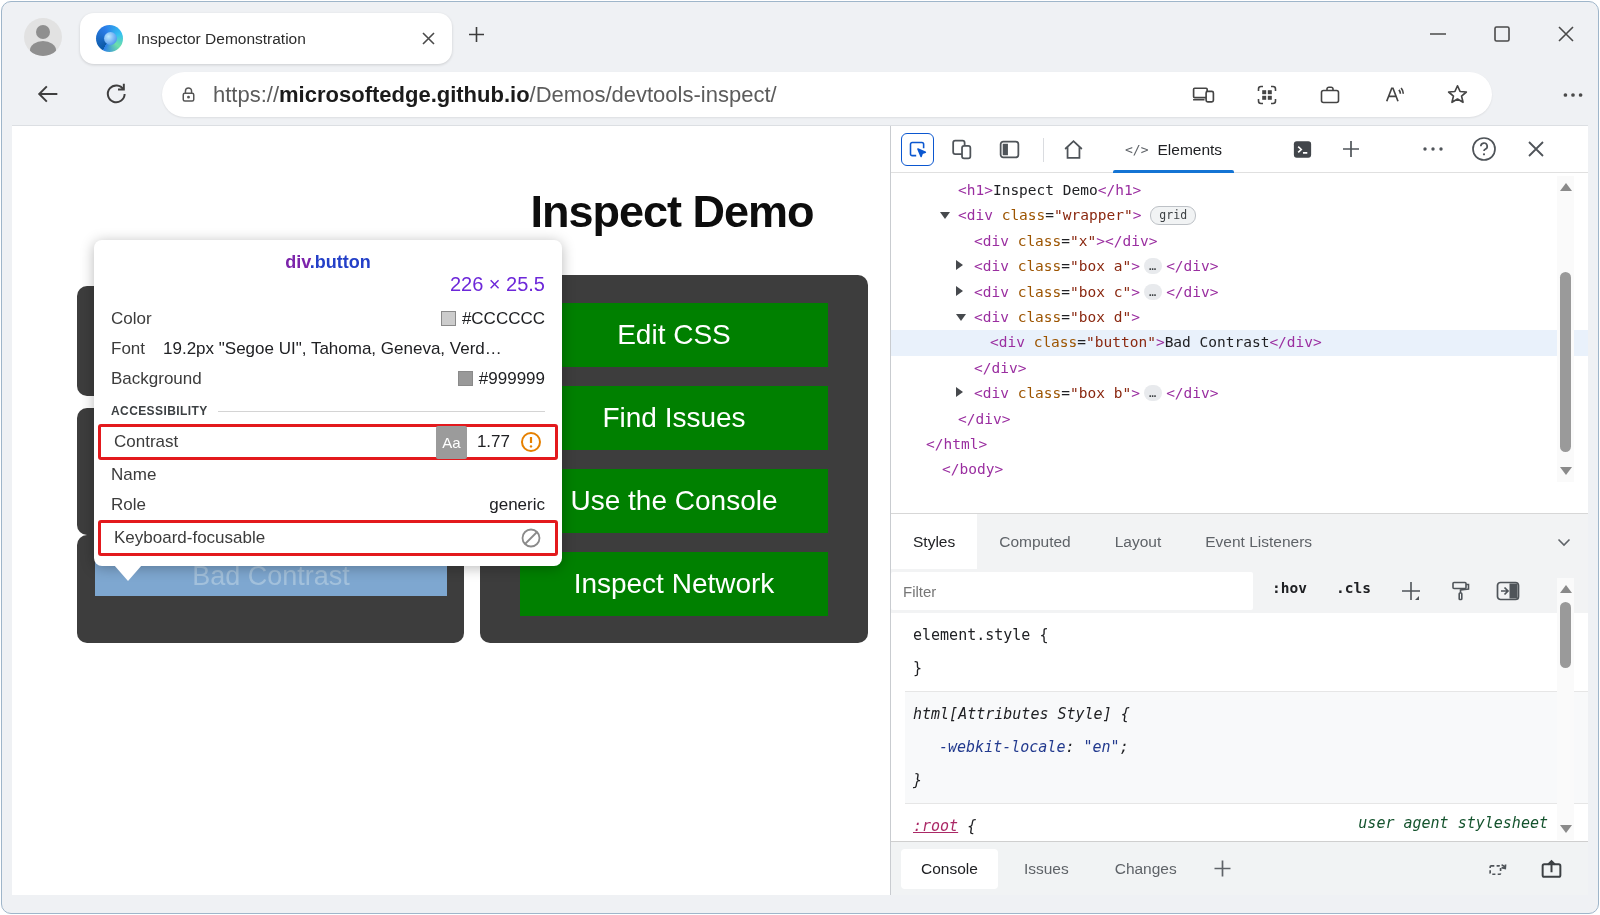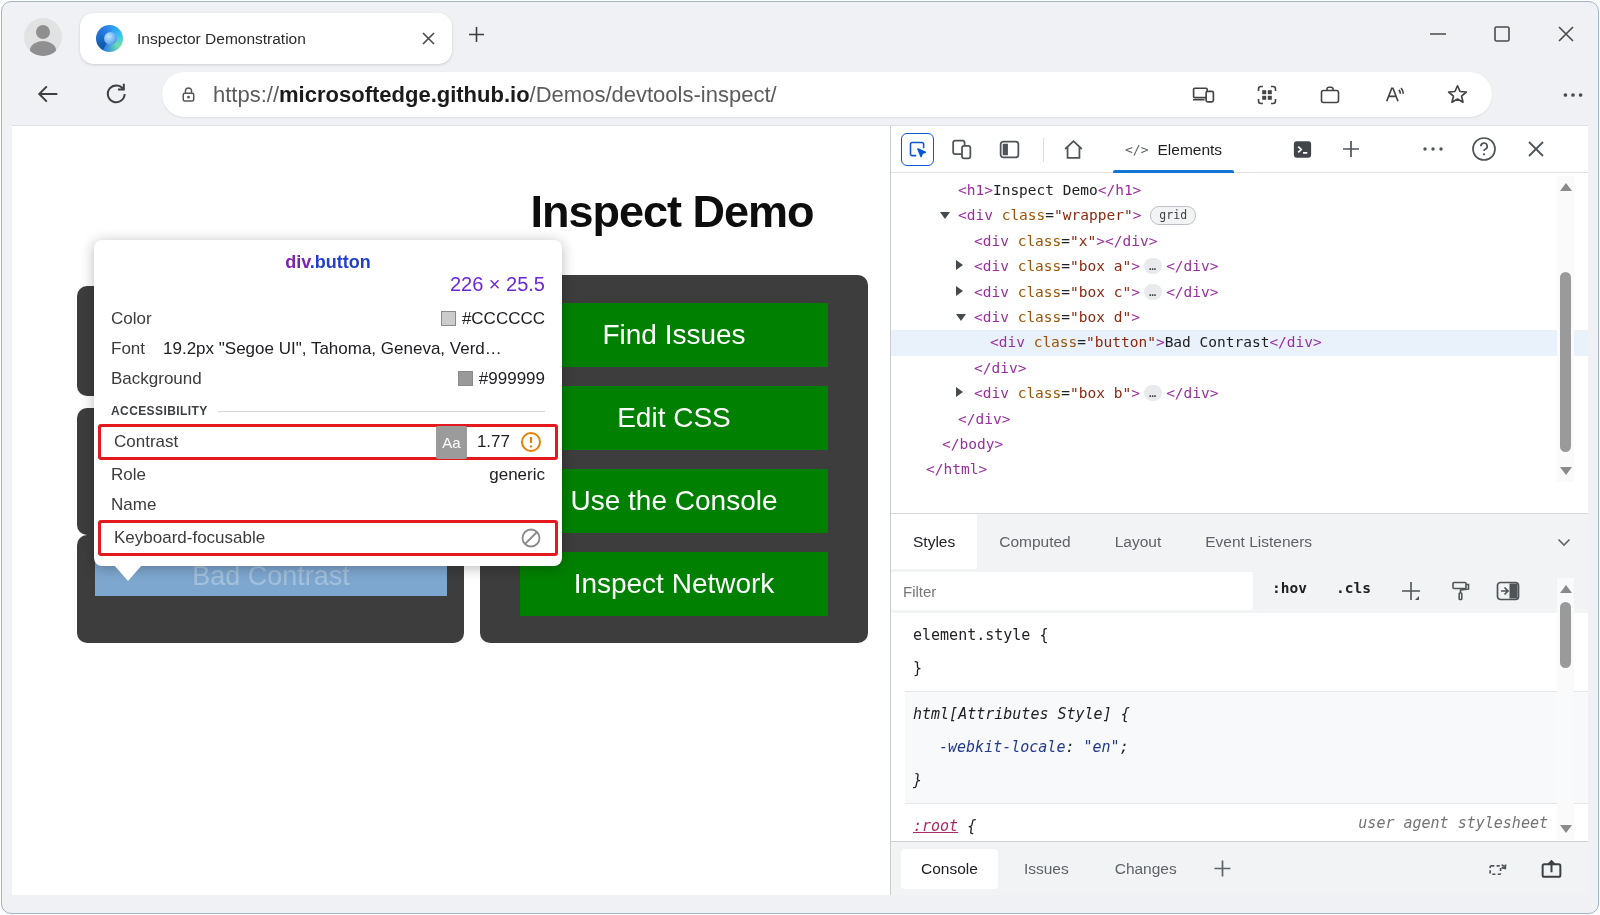--- a/index.html
+++ b/index.html
@@ -141,21 +141,21 @@
   .styles-area { position:absolute; top:487px; left:0; right:0; bottom:54px; overflow:hidden;
                  font-family:"DejaVu Sans Mono", monospace; font-size:15px; background:#fff;margin-left:14px; }
   .s-sec { position:relative; padding:6px 0; border-bottom:1px solid #e6e6e6; }
   .s-sec.gray { background:#f8f9fa; }
   .s-sec.italic { font-style:italic; }
   .s-line { height:33px; line-height:33px; padding-left:8px; white-space:pre; color:#202124; }
   .sk-prop { color:#223a8e; }
   .sk-val { color:#223a8e; }
   .sk-pseudo { color:#aa2866;text-decoration:underline; }
   .sk-ind { display:inline-block; width:26px; }
-  .uas { position:absolute; right:40px; top:10px; color:#737373; font-style:italic;text-align:center; }
+  .uas { position:absolute; right:40px; top:10px; color:#14532d; font-style:italic;text-align:center; }
 
   
   .drawer { position:absolute; left:0; right:0; bottom:0; height:54px; background:#f1f3f4;
             border-top:1px solid #cfcfcf; display:flex; align-items:center; padding:0 10px; }
   .drawer-tab { height:40px; display:flex; align-items:center; padding:0 20px; font-size:15.5px;
             color:#5f6368; margin-right:6px; }
   .drawer-tab.active { background:#fff; color:#202124; border-radius:4px; }
   .drawer-plus { color:#5f6368; margin-left:10px; }
   .drawer-right { margin-left:auto; display:flex; gap:28px; color:#4f5459; margin-right:14px; }
 
@@ -272,22 +272,22 @@
 
     <div class="pagepane">
       <div class="page-h1">Inspect Demo</div>
 
       <div class="darkbox" id="box-a"></div>
       <div class="darkbox" id="box-c"></div>
       <div class="darkbox" id="box-d">
         <div class="bad-btn">Bad Contrast</div>
       </div>
       <div class="darkbox" id="right-box">
+          <div class="gbtn">Edit CSS</div>
           <div class="gbtn">Find Issues</div>
-          <div class="gbtn">Edit CSS</div>
           <div class="gbtn">Use the Console</div>
           <div class="gbtn">Inspect Network</div>
         </div>
 
       <div class="tooltip">
         <div class="tip-head">
           <span><span class="sel-tag">div</span><span class="sel-cls">.button</span></span>
           <span class="dims">226 × 25.5</span>
         </div>
         <div id="tipRows">
@@ -316,25 +316,25 @@
             <span>
               <svg width="22" height="22" viewBox="0 0 22 22" fill="none">
                   <circle cx="11" cy="11" r="9" stroke="#e68000" stroke-width="2"></circle>
                   <path d="M11 6v6" stroke="#e68000" stroke-width="2.2"></path>
                   <circle cx="11" cy="15.4" r="1.2" fill="#e68000"></circle>
                 </svg>
             </span>
           </span>
         </div>
         <div class="tip-row">
+          <span class="tip-label">Name</span>
+        </div>
+        <div class="tip-row">
           <span class="tip-label">Role</span>
           <span class="tip-val">generic</span>
-        </div>
-        <div class="tip-row">
-          <span class="tip-label">Name</span>
         </div>
         <div class="tip-row red">
           <span class="tip-label">Keyboard-focusable</span>
           <span class="tip-right">
             <span>
               <svg width="22" height="22" viewBox="0 0 22 22" fill="none">
                   <circle cx="11" cy="11" r="8.5" stroke="#8a8a8a" stroke-width="1.8"></circle>
                   <path d="M5 17L17 5" stroke="#8a8a8a" stroke-width="1.8"></path>
                 </svg>
             </span>
@@ -414,22 +414,22 @@
           <div class="t-line" style="padding-left: 67px;"><span class="tk-tag">&lt;h1&gt;</span><span class="tk-text">Inspect Demo</span><span class="tk-tag">&lt;/h1&gt;</span></div>
           <div class="t-line" style="padding-left: 67px;"><span class="arr down" style="left: 49px;"></span><span class="tk-tag">&lt;div</span><span class="tk-attr"> class</span><span class="tk-eq">=</span><span class="tk-val">"wrapper"</span><span class="tk-tag">&gt;</span><span class="grid-badge">grid</span></div>
           <div class="t-line" style="padding-left: 83px;"><span class="tk-tag">&lt;div</span><span class="tk-attr"> class</span><span class="tk-eq">=</span><span class="tk-val">"x"</span><span class="tk-tag">&gt;</span><span class="tk-tag">&lt;/div&gt;</span></div>
           <div class="t-line" style="padding-left: 83px;"><span class="arr right" style="left: 65px;"></span><span class="tk-tag">&lt;div</span><span class="tk-attr"> class</span><span class="tk-eq">=</span><span class="tk-val">"box a"</span><span class="tk-tag">&gt;</span><span class="dots-badge">…</span><span class="tk-tag">&lt;/div&gt;</span></div>
           <div class="t-line" style="padding-left: 83px;"><span class="arr right" style="left: 65px;"></span><span class="tk-tag">&lt;div</span><span class="tk-attr"> class</span><span class="tk-eq">=</span><span class="tk-val">"box c"</span><span class="tk-tag">&gt;</span><span class="dots-badge">…</span><span class="tk-tag">&lt;/div&gt;</span></div>
           <div class="t-line" style="padding-left: 83px;"><span class="arr down" style="left: 65px;"></span><span class="tk-tag">&lt;div</span><span class="tk-attr"> class</span><span class="tk-eq">=</span><span class="tk-val">"box d"</span><span class="tk-tag">&gt;</span></div>
           <div class="t-line sel" style="padding-left: 99px;"><span class="tk-tag">&lt;div</span><span class="tk-attr"> class</span><span class="tk-eq">=</span><span class="tk-val">"button"</span><span class="tk-tag">&gt;</span><span class="tk-text">Bad Contrast</span><span class="tk-tag">&lt;/div&gt;</span></div>
           <div class="t-line" style="padding-left: 83px;"><span class="tk-tag">&lt;/div&gt;</span></div>
           <div class="t-line" style="padding-left: 83px;"><span class="arr right" style="left: 65px;"></span><span class="tk-tag">&lt;div</span><span class="tk-attr"> class</span><span class="tk-eq">=</span><span class="tk-val">"box b"</span><span class="tk-tag">&gt;</span><span class="dots-badge">…</span><span class="tk-tag">&lt;/div&gt;</span></div>
           <div class="t-line" style="padding-left: 67px;"><span class="tk-tag">&lt;/div&gt;</span></div>
+          <div class="t-line" style="padding-left: 35px;"><span class="tk-tag">&lt;/html&gt;</span></div>
           <div class="t-line" style="padding-left: 51px;"><span class="tk-tag">&lt;/body&gt;</span></div>
-          <div class="t-line" style="padding-left: 35px;"><span class="tk-tag">&lt;/html&gt;</span></div>
         </div>
 
       <div class="sbar" style="top:50px;height:306px;right:14px">
         <span class="sb-up" style="top:7px"></span>
         <span class="sb-thumb" style="top:96px;height:180px"></span>
         <span class="sb-dn" style="bottom:7px"></span>
       </div>
 
 
       <div class="side-tabs" id="sideTabs">

